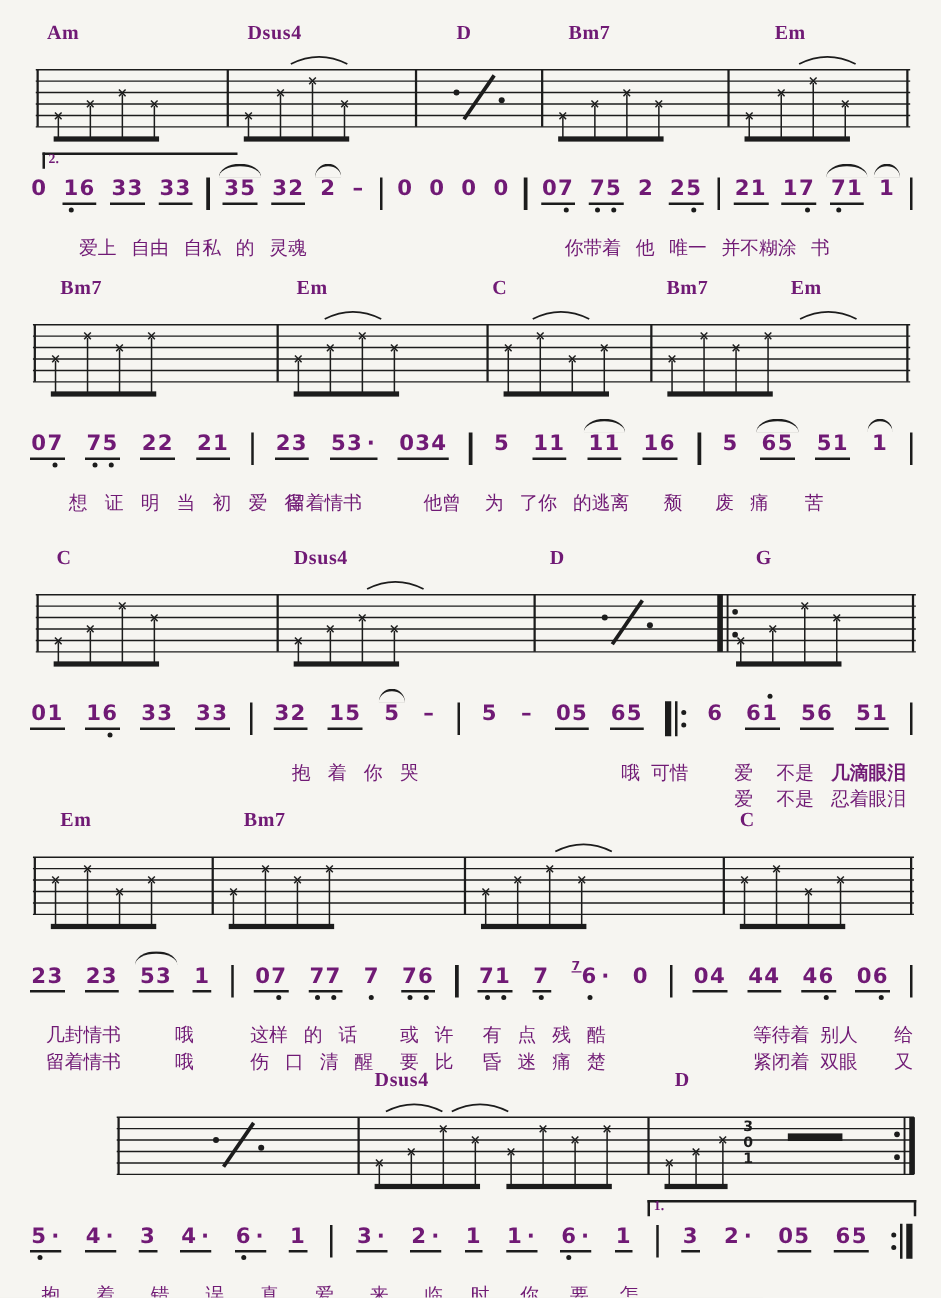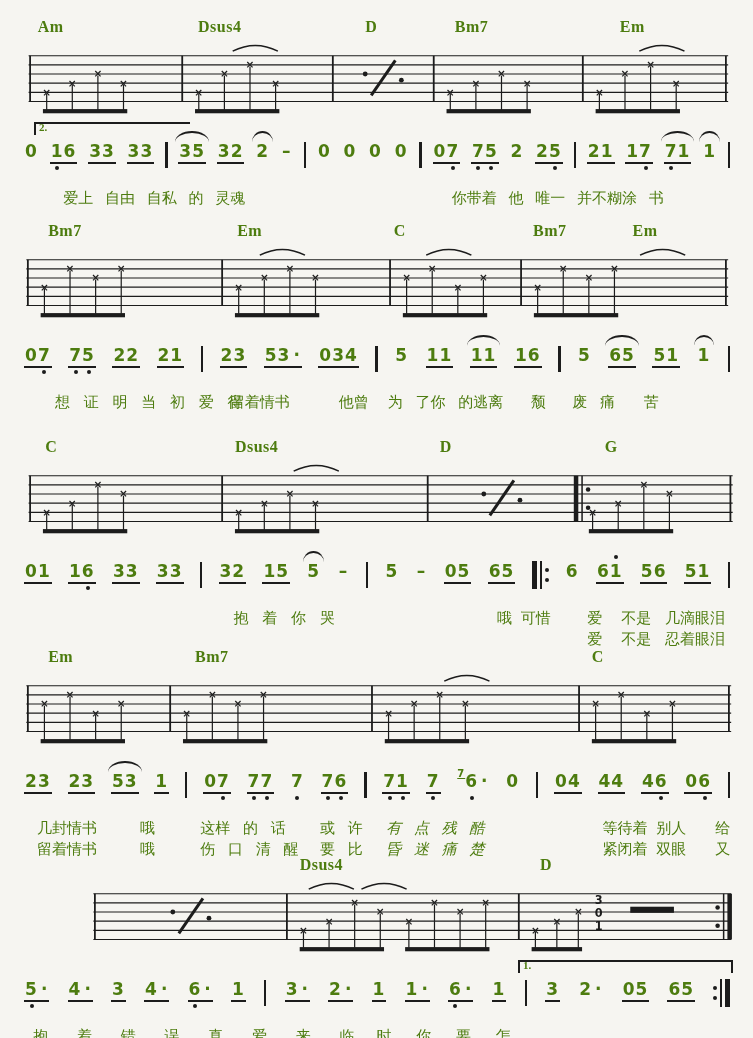--- a/index.html
+++ b/index.html
@@ -1,17 +1,17 @@
 <!DOCTYPE html>
 <html><head>
 <meta charset="utf-8">
 <style>
   html,body{margin:0;padding:0;}
   body{width:753px;height:1038px;background:#efeeea;font-family:"DejaVu Sans",sans-serif;}
-  .page{position:relative;width:753px;height:1038px;background:#f6f5f1;overflow:hidden;color:#4d7c0f;}
+  .page{position:relative;width:753px;height:1038px;background:#f6f5f1;overflow:hidden;color:#701a75;}
   .system{position:absolute;left:0;width:100%;}
   .chordrow{position:relative;height:21px;}
   .chord{position:absolute;top:0;font-family:"Liberation Serif","DejaVu Serif",serif;
          font-size:16px;font-weight:600;letter-spacing:.5px;white-space:nowrap;}
   .staff{display:block;width:100%;height:80px;}
   .gaprow{position:relative;height:16px;}
   .volta{position:absolute;top:3px;height:11px;border-top:2px solid #1c1c1c;border-left:2px solid #1c1c1c;}
   .volta.rt{border-right:2px solid #1c1c1c;}
   .vlabel{position:absolute;left:3px;top:-2px;font-size:11px;font-weight:700;
           font-family:"Liberation Serif",serif;line-height:1;}
@@ -466,21 +466,21 @@
             <span class="d">5</span>
             <span class="d">1</span>
           </span>
           <span class="bar"></span>
         </div>
         <div class="lyricline">
           <span class="lseg" style="left: 31%; word-spacing: 9px;">抱 着 你 哭</span>
           <span class="lseg" style="left: 66%; word-spacing: 4px;">哦 可惜</span>
           <span class="lseg" style="left: 78%;">爱</span>
           <span class="lseg" style="left: 82.5%;">不是</span>
-          <span class="lseg" style="left: 88.3%;">几滴眼泪</span>
+          <span class="lseg" style="left: 88.3%; font-weight: bold;">几滴眼泪</span>
         </div>
         <div class="lyricline">
           <span class="lseg" style="left: 78%;">爱</span>
           <span class="lseg" style="left: 82.5%;">不是</span>
           <span class="lseg" style="left: 88.3%;">忍着眼泪</span>
         </div>
       </div>
       <div class="system" style="top: 648px;">
         <div class="chordrow">
           <span class="chord" style="left: 6.4%;">Em</span>
@@ -604,30 +604,30 @@
             <span class="d">0</span>
             <span class="d">6<span class="db"></span></span>
           </span>
           <span class="bar"></span>
         </div>
         <div class="lyricline">
           <span class="lseg" style="left: 4.9%;">几封情书</span>
           <span class="lseg" style="left: 18.6%;">哦</span>
           <span class="lseg" style="left: 26.6%; word-spacing: 8px;">这样 的 话</span>
           <span class="lseg" style="left: 42.5%; word-spacing: 8px;">或 许</span>
-          <span class="lseg" style="left: 51.3%; word-spacing: 8px; font-style: italic;">有 点 残 酷</span>
+          <span class="lseg" style="left: 51.3%; word-spacing: 8px;">有 点 残 酷</span>
           <span class="lseg" style="left: 80%; word-spacing: 4px;">等待着 别人</span>
           <span class="lseg" style="left: 95%;">给</span>
         </div>
         <div class="lyricline">
           <span class="lseg" style="left: 4.9%;">留着情书</span>
           <span class="lseg" style="left: 18.6%;">哦</span>
           <span class="lseg" style="left: 26.6%; word-spacing: 8px;">伤 口 清 醒</span>
           <span class="lseg" style="left: 42.5%; word-spacing: 8px;">要 比</span>
-          <span class="lseg" style="left: 51.3%; word-spacing: 8px; font-style: italic;">昏 迷 痛 楚</span>
+          <span class="lseg" style="left: 51.3%; word-spacing: 8px;">昏 迷 痛 楚</span>
           <span class="lseg" style="left: 80%; word-spacing: 4px;">紧闭着 双眼</span>
           <span class="lseg" style="left: 95%;">又</span>
         </div>
       </div>
       <div class="system" style="top: 856px;">
         <div class="chordrow">
           <span class="chord" style="left: 39.8%;">Dsus4</span>
           <span class="chord" style="left: 71.7%;">D</span>
         </div>
         <svg class="staff" viewBox="0 0 1000 105" preserveAspectRatio="none">

